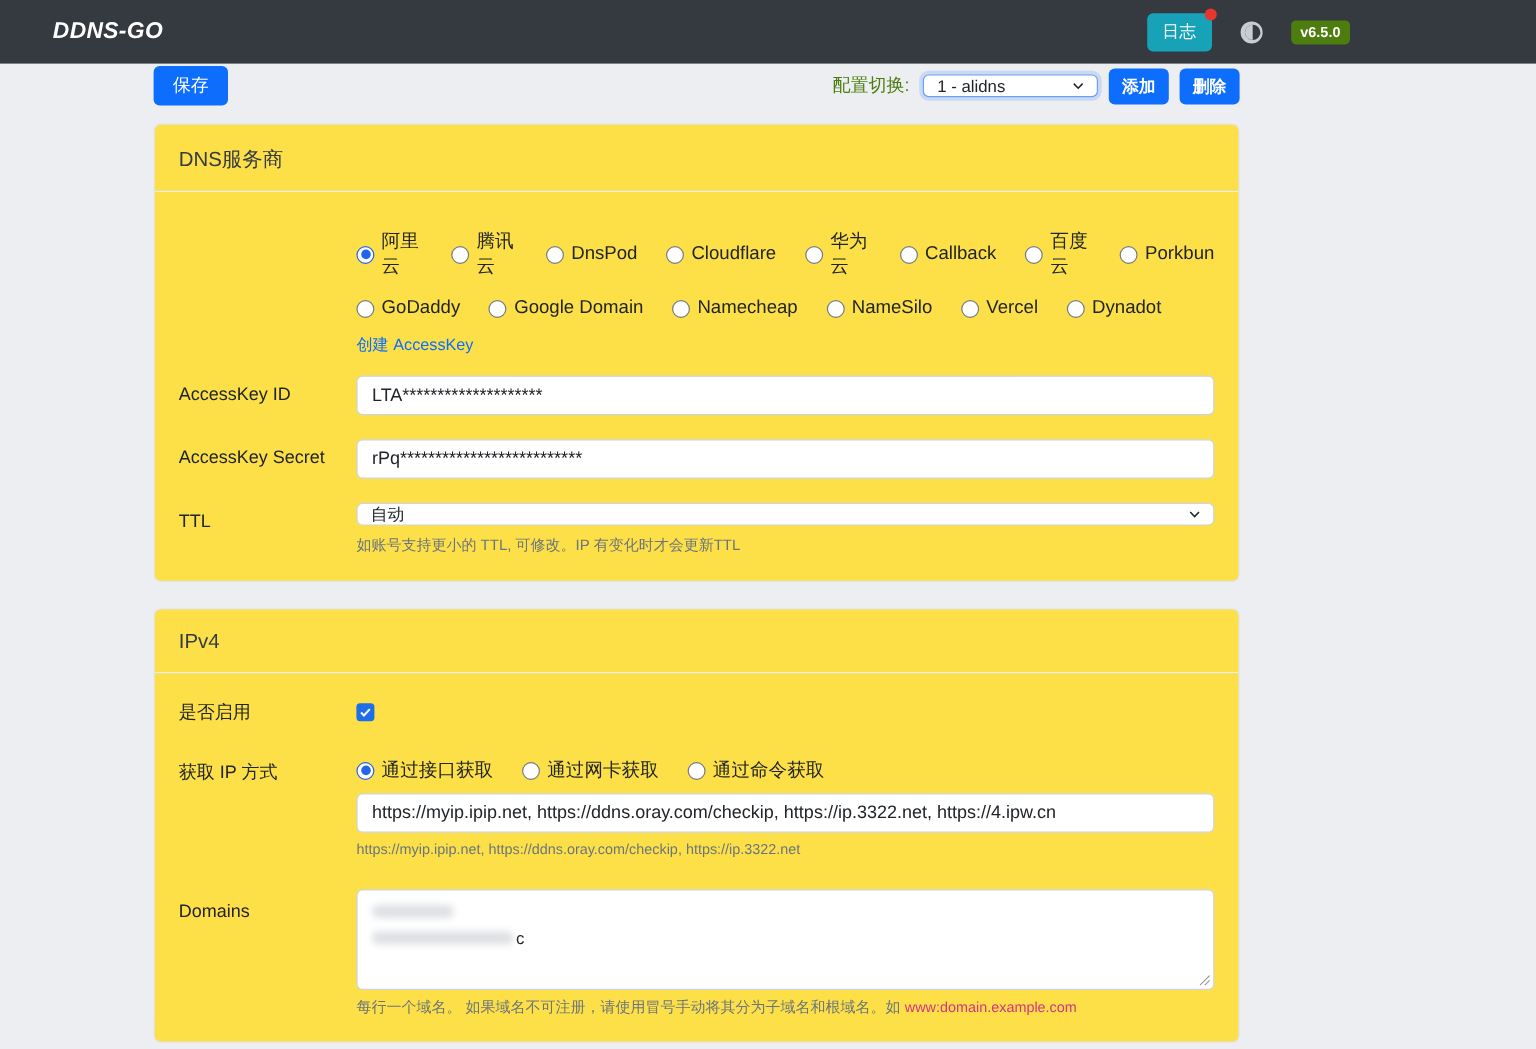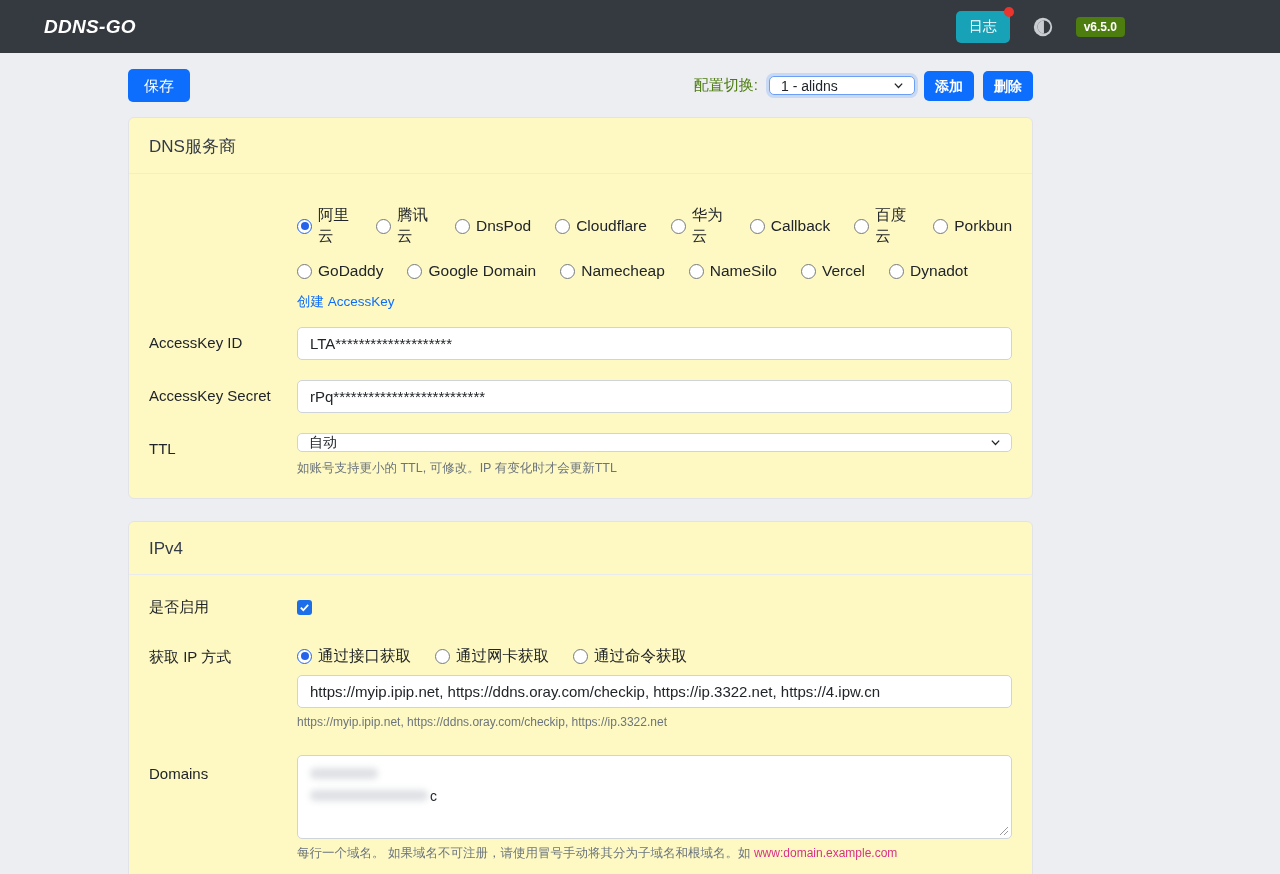--- a/index.html
+++ b/index.html
@@ -28,42 +28,42 @@
   .theme-icon{ width:22px; height:22px; display:block; }
   .version-badge{
     background:#4d7c0f; color:#fff; font-size:12px; font-weight:bold;
     padding:4px 8px; border-radius:4px; line-height:1;
   }
 
   
   .container{ margin-left:128px; width:905px; }
 
   
-  .toolbar{ margin-top:16px; display:flex; justify-content:space-between; align-items:center; }
+  .toolbar{ margin-top:2px; display:flex; justify-content:space-between; align-items:center; }
   .btn-primary{
     background:#0d6efd; color:#fff; border:none; border-radius:5px;
     font-size:15px; padding:8px 16px; cursor:pointer; font-family:inherit; line-height:1.15;
   }
   .btn-sm{ font-size:14px; padding:7px 11px;font-weight:bold; }
   .toolbar-right{ display:flex; align-items:center; gap:9px; }
   .switch-label{ font-size:15px; color:#4d7c0f; margin-right:2px; }
   .select{
     background:#fff; border:1px solid #ced4da; border-radius:5px; height:19px;
     display:flex; align-items:center; justify-content:space-between;
     padding:0 10px 0 11px; font-size:14px; color:#212529; cursor:pointer;
   }
   .select.focused{
     border:1.5px solid #6ca0f7; box-shadow:0 0 0 3px rgba(13,110,253,.16);
   }
   .config-select{ width:146px; }
   .caret{ width:11px; height:11px; flex:none; margin-left:8px; }
 
   
   .card{
-    background:#fef9c3; border:1px solid #e2e3e8; border-radius:6px; margin-top:15px;
+    background:#fde047; border:1px solid #e2e3e8; border-radius:6px; margin-top:15px;
   }
   .card + .card{ margin-top:22px; }
   .card-header{
     padding:17px 20px 15px 20px; border-bottom:1px solid #eaebef;
     font-size:17px; color:#343b48;
   }
   .card-body{ padding:20px; }
 
   .form-row{ display:flex; }
   .f-label{ width:148px; flex:none; font-size:15px; color:#212529; }

